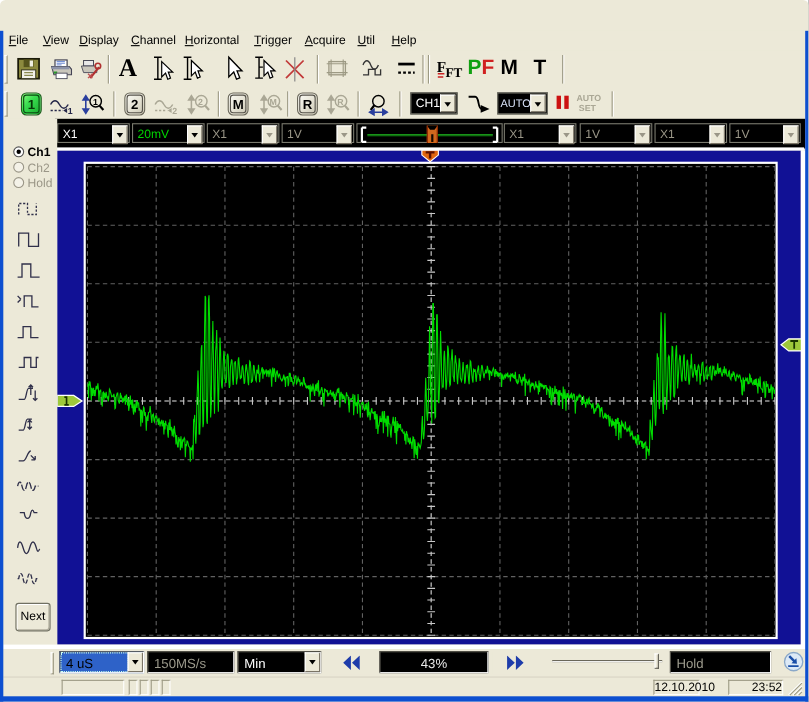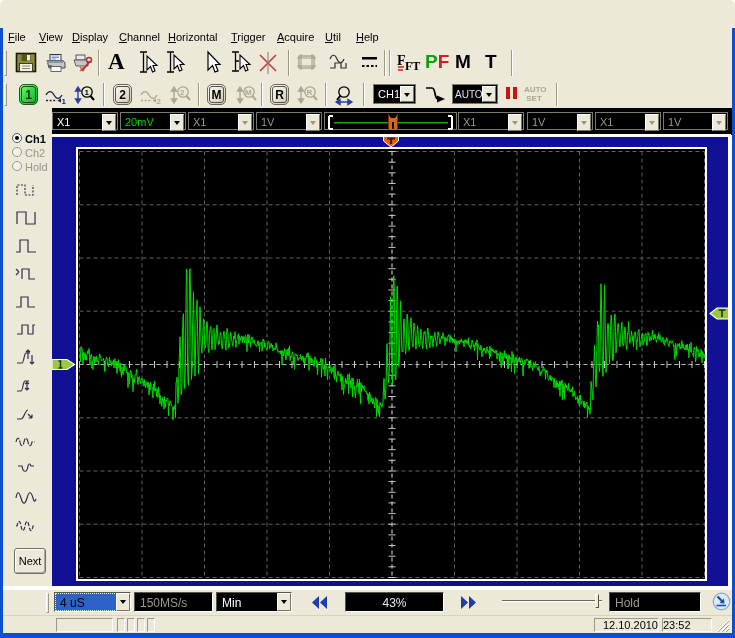--- a/index.html
+++ b/index.html
@@ -399,22 +399,22 @@
         <path d="M12.5 11.5 L7.5 11 L12 6.5 Z" fill="#1a4ea8"></path>
         <path d="M4.5 13.5 H14" stroke="#1a4ea8" stroke-width="1.6"></path>
       </svg>
   </div>
   <div class="abs" id="status">
     <div class="spanel" style="left:53px;width:57px"></div>
     <div class="spanel" style="left:114px;width:8px"></div>
     <div class="spanel" style="left:124px;width:8px"></div>
     <div class="spanel" style="left:134px;width:8px"></div>
     <div class="spanel" style="left:144px;width:8px"></div>
-    <div class="spanel" style="left:591px;width:65px;text-align:right;line-height:13px">12.10.2010</div>
-    <div class="spanel" style="left:659px;width:50px;text-align:left;line-height:13px">23:52</div>
+    <div class="spanel" style="left:591px;width:42px;text-align:right;line-height:13px">12.10.2010</div>
+    <div class="spanel" style="left:659px;width:50px;text-align:right;line-height:13px">23:52</div>
     <svg style="position:absolute;left:712px;top:2px" width="15" height="15">
         <path d="M14 2 L2 14 M14 6 L6 14 M14 10 L10 14" stroke="#fff" stroke-width="1.5"></path>
         <path d="M14 3 L3 14 M14 7 L7 14 M14 11 L11 14" stroke="#9d9a84" stroke-width="1"></path>
       </svg>
   </div>
   <div class="abs" style="left:3px;top:586px;width:729px;height:4px;background:#fff"></div>
     <div class="abs" id="bl"></div>
   <div class="abs" id="br"></div>
   <div class="abs" id="bb"></div>
 </div>

